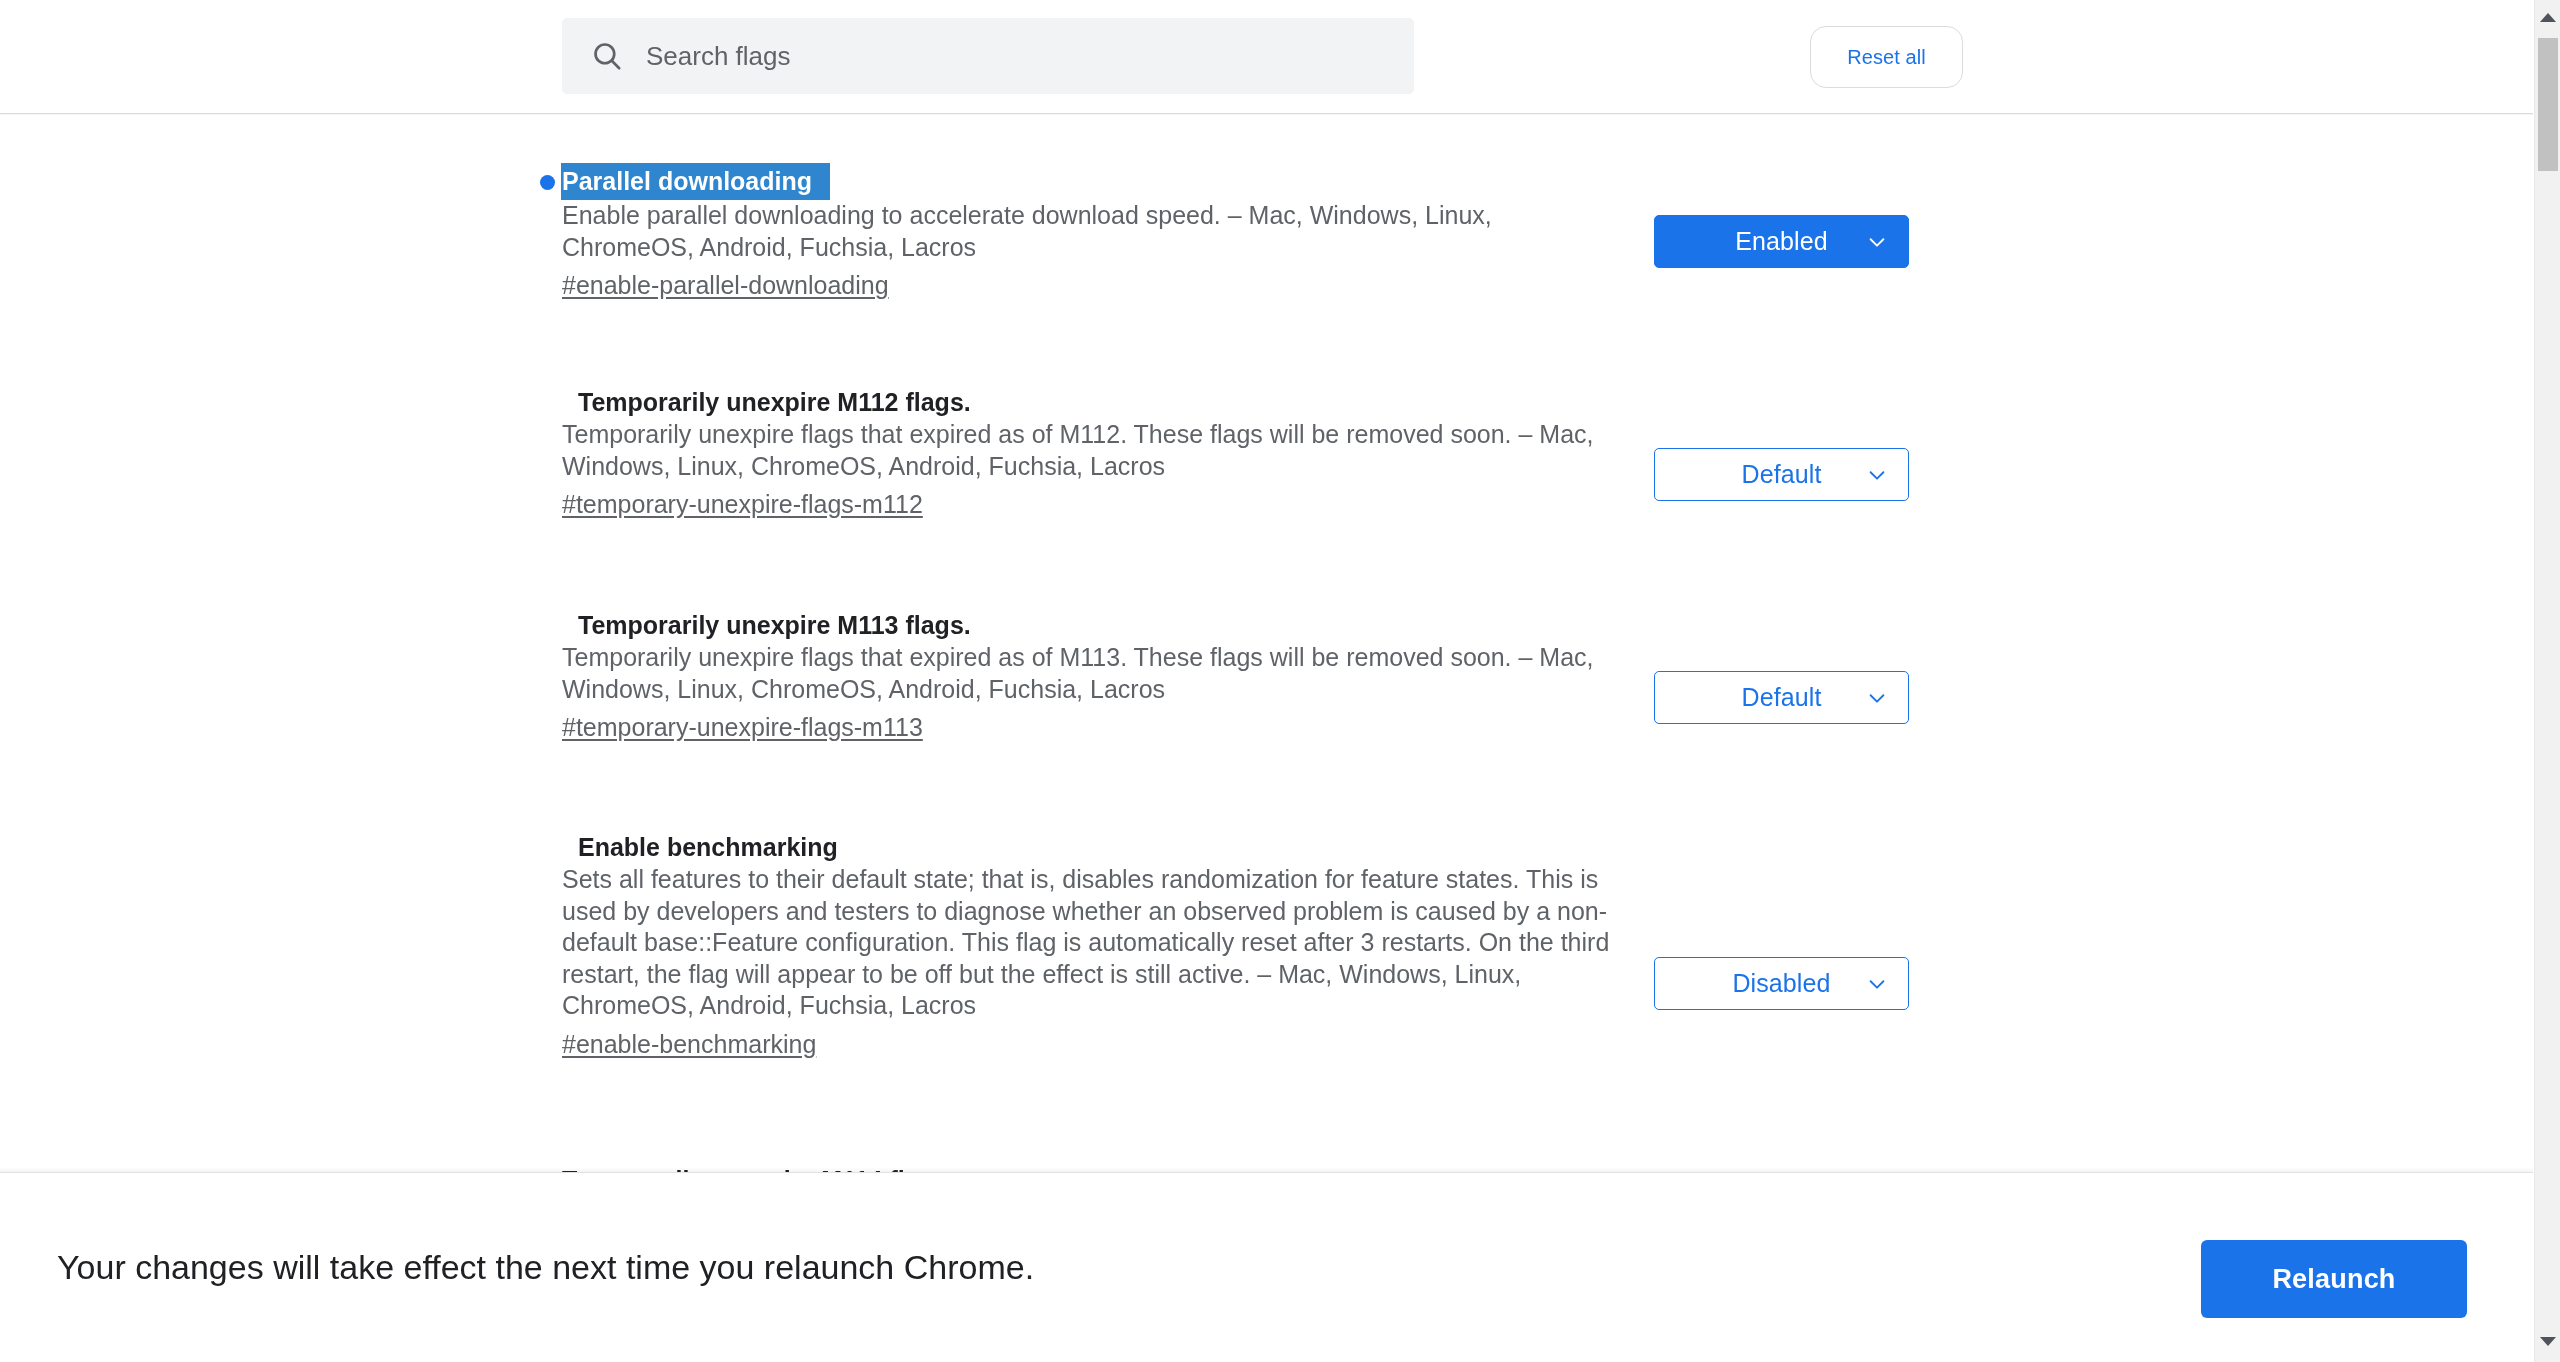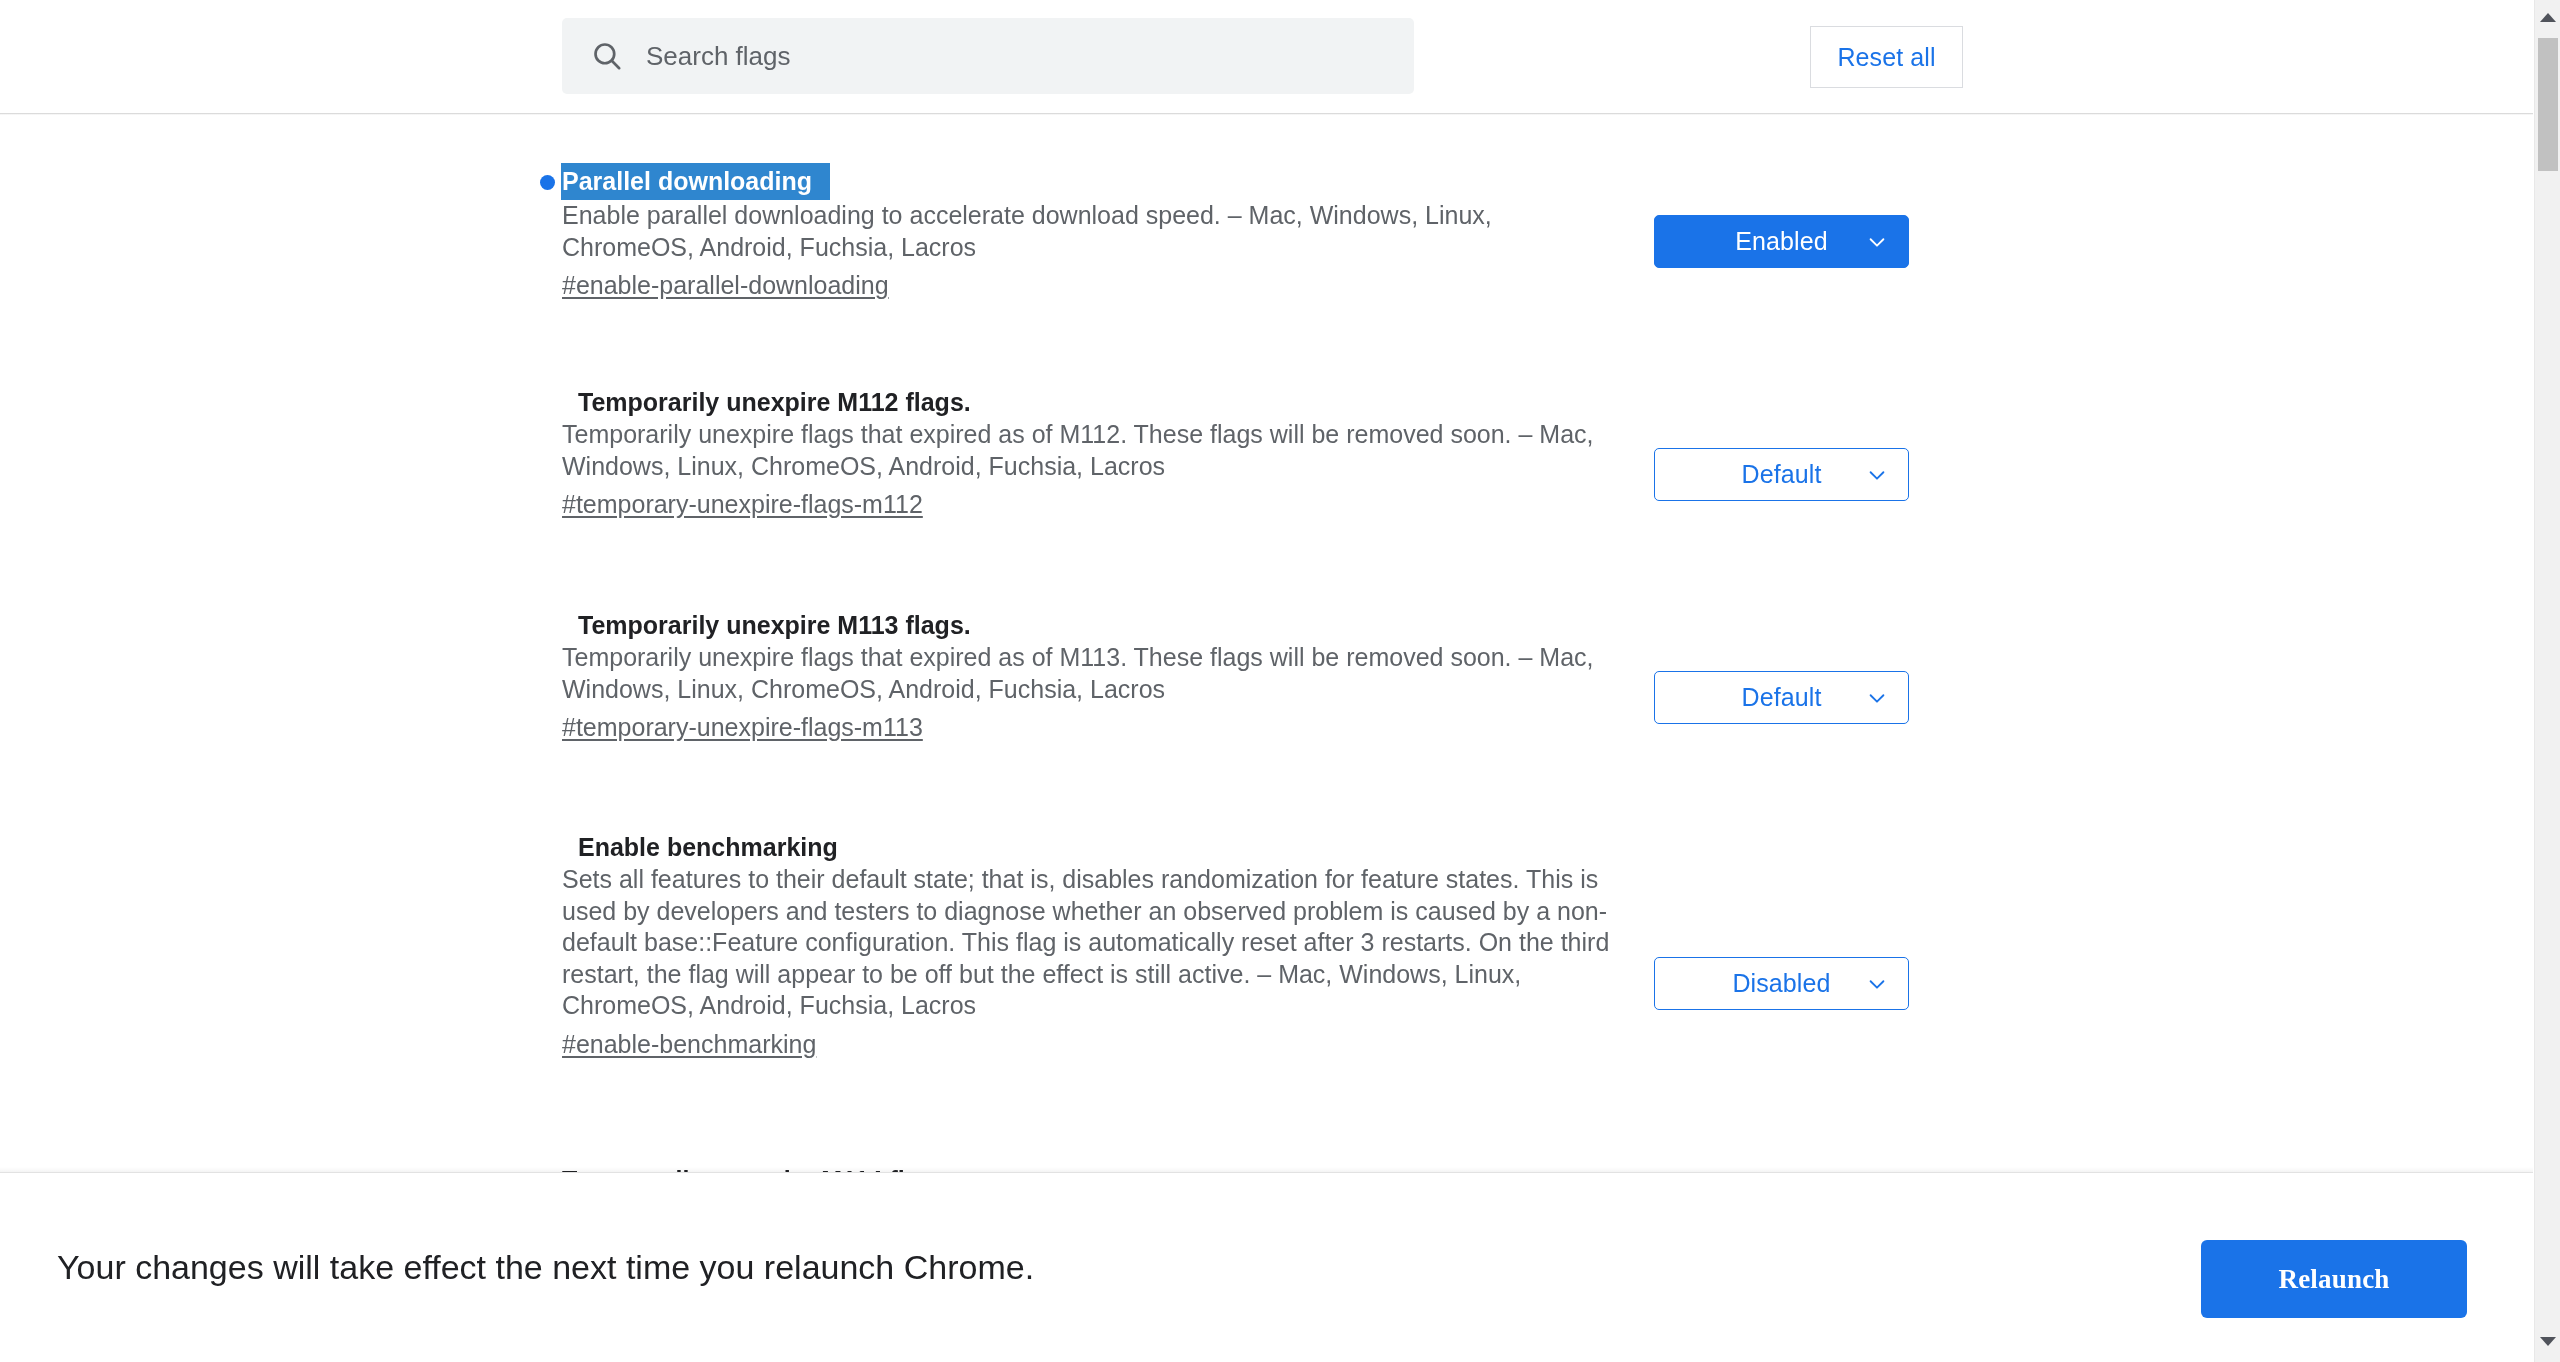--- a/index.html
+++ b/index.html
@@ -109,24 +109,24 @@
   .search-input::placeholder { color: #5f6368; opacity: 1; }
 
   .reset-all-btn {
     position: absolute;
     left: 1810px;
     top: 26px;
     width: 153px;
     height: 62px;
     background: #ffffff;
     border: 1px solid #dadce0;
-    border-radius: 0;
+    border-radius: 16px;
     color: #1a73e8;
     font-family: "Liberation Sans", sans-serif;
-    font-size: 25px;
+    font-size: 20px;
     font-weight: 500;
     cursor: pointer;
     letter-spacing: 0.1px;
   }
 
   
   .flags-list {
     position: absolute;
     top: 115px;
     left: 0;
@@ -269,21 +269,21 @@
   .relaunch-btn {
     position: absolute;
     left: 2201px;
     top: 1240px;
     width: 266px;
     height: 78px;
     background: #1a73e8;
     border: none;
     border-radius: 6px;
     color: #ffffff;
-    font-family: Liberation Serif, serif;
+    font-family: Liberation Sans, sans-serif;
     font-size: 27px;
     font-weight: bold;
     cursor: pointer;
     letter-spacing: 0.2px;
   }
 </style>
 </head>
 <body>
 
 <div id="app">

